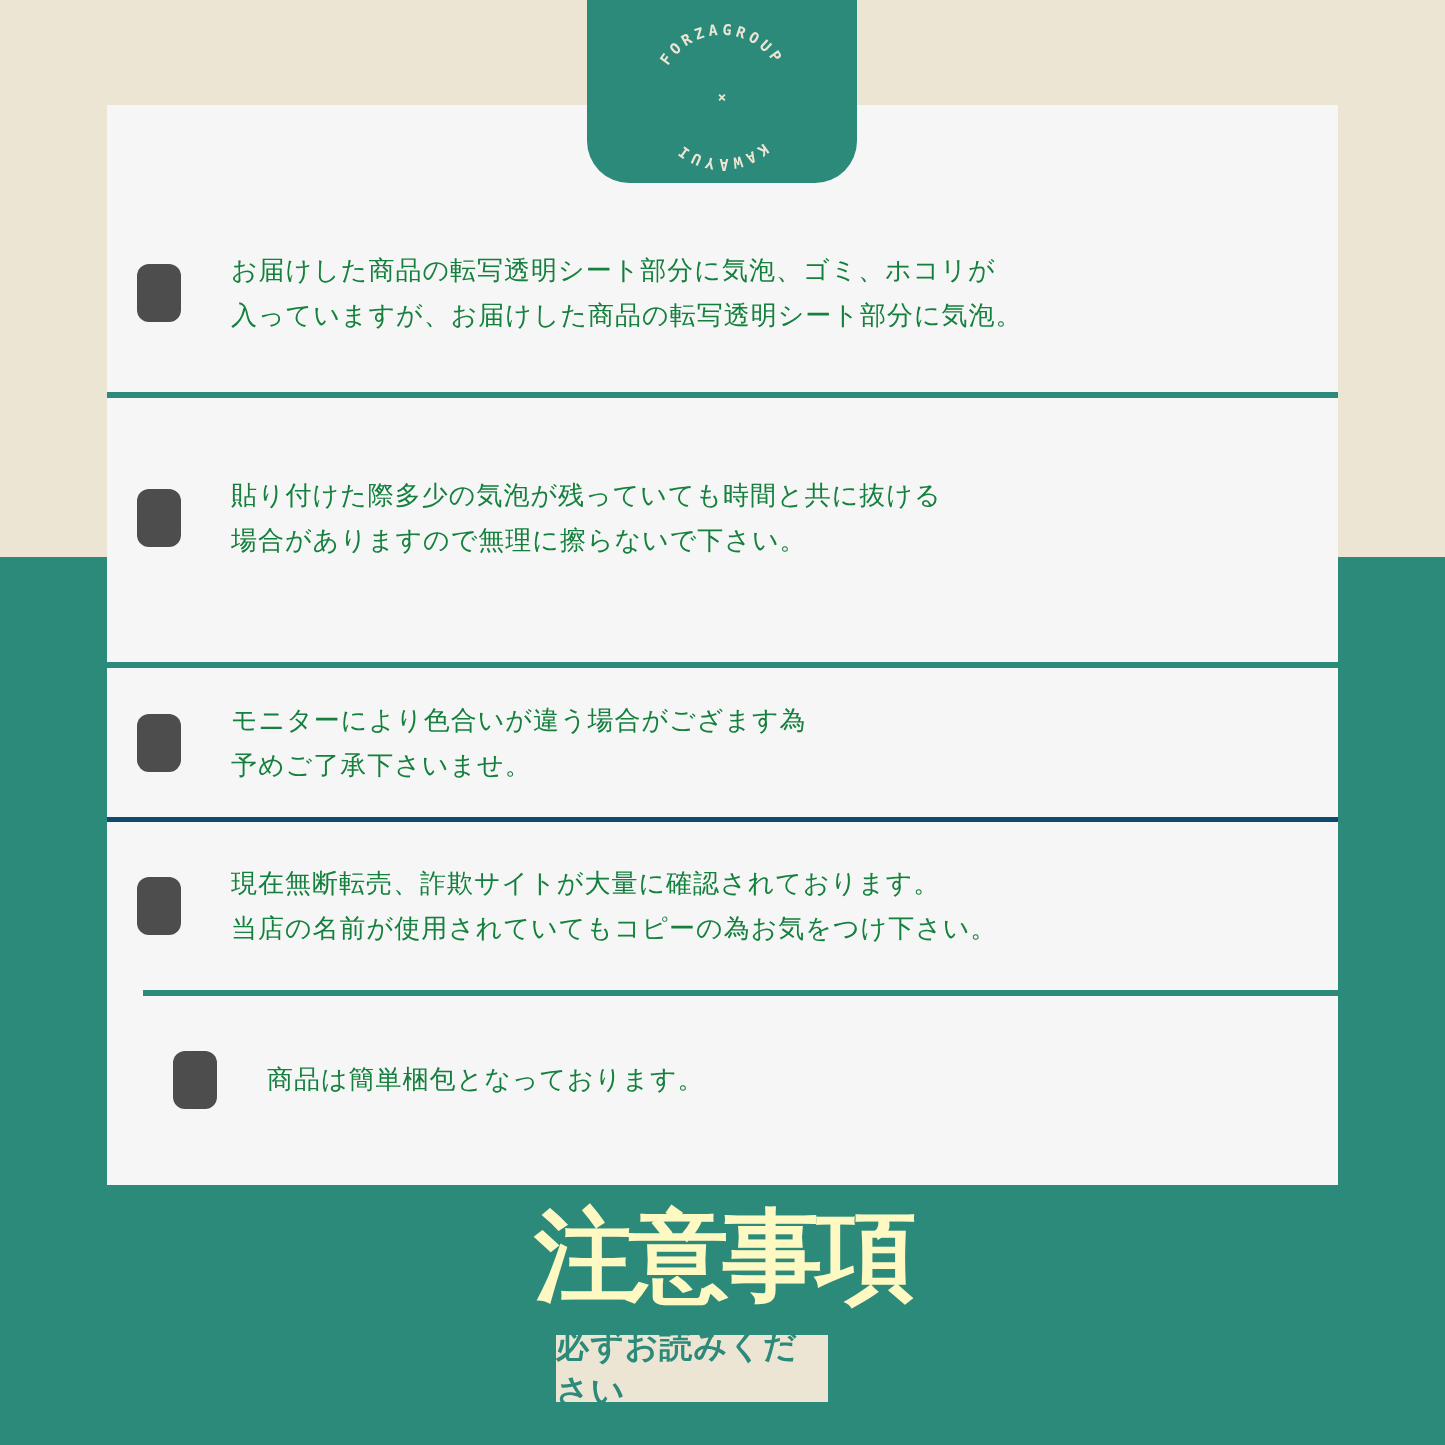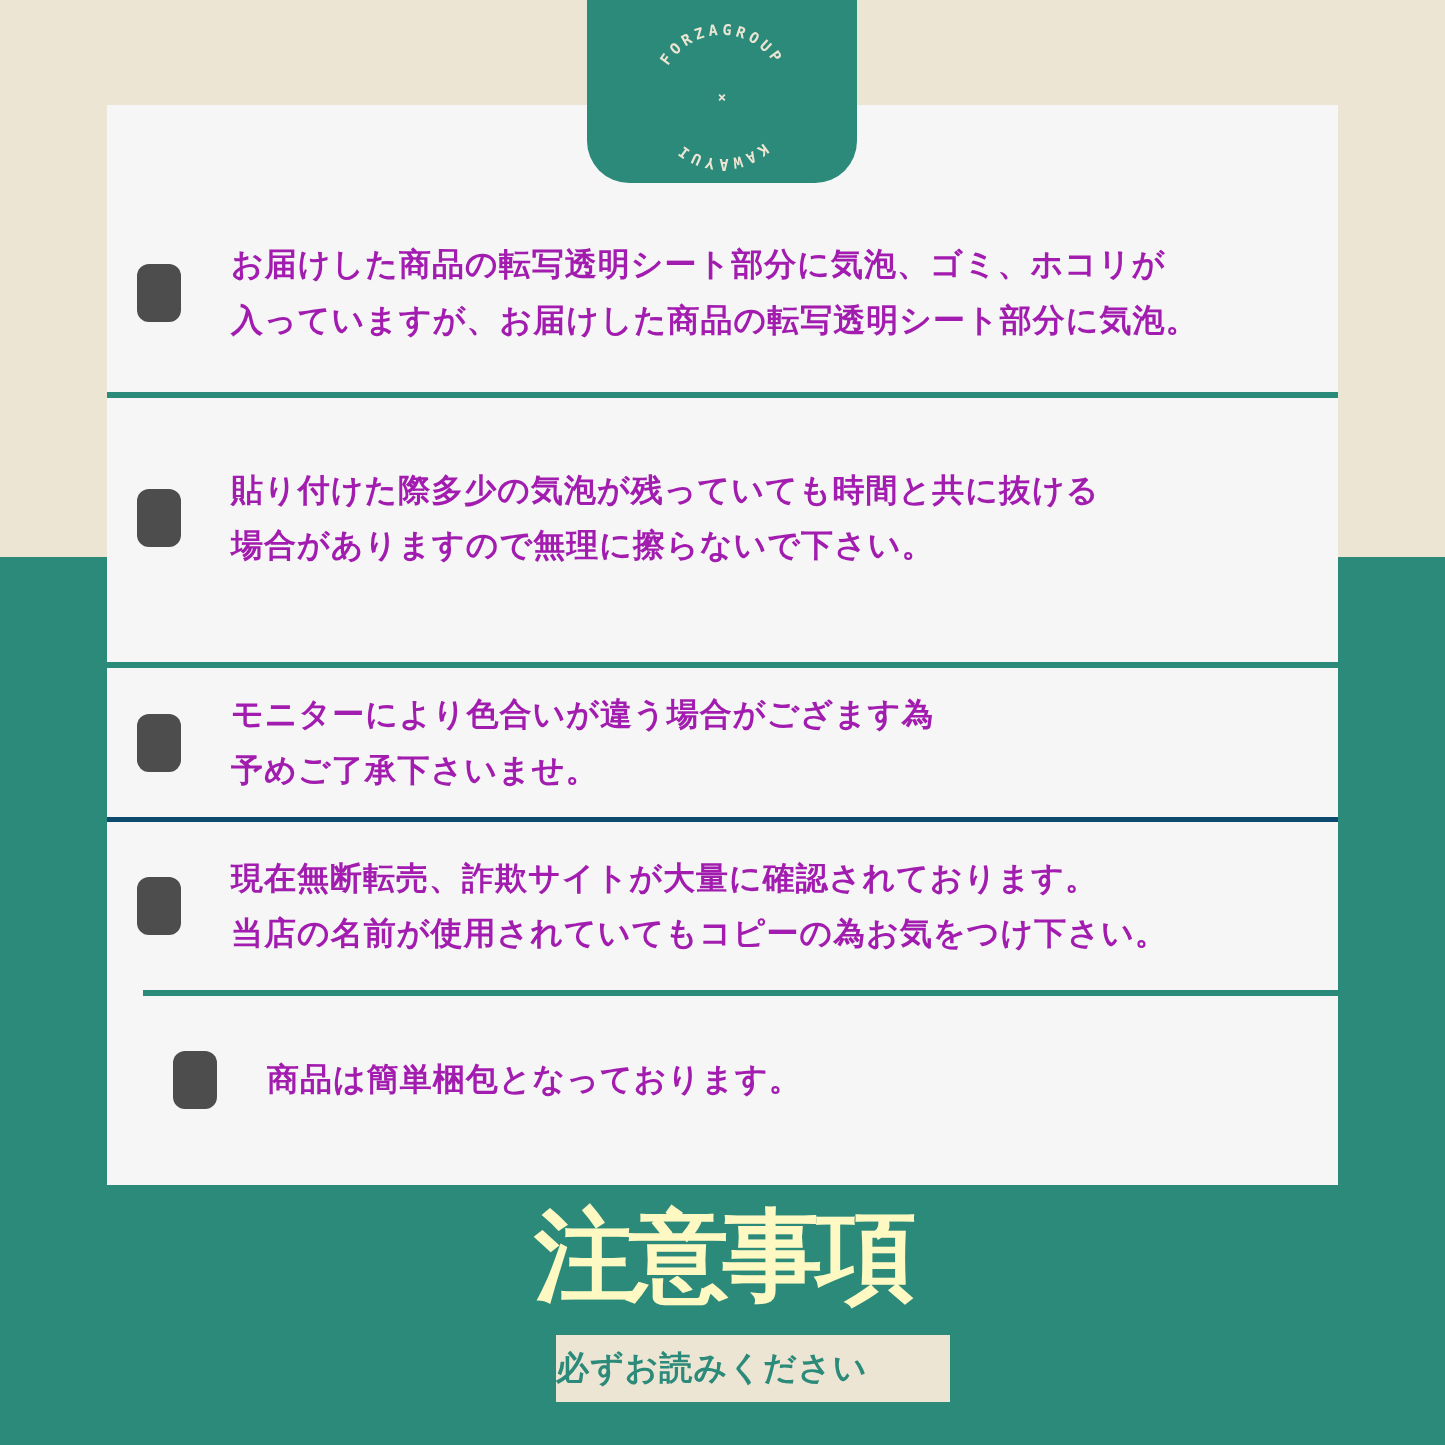--- a/index.html
+++ b/index.html
@@ -32,23 +32,23 @@
   .notice-row:nth-child(3) { height: 155px; border-top: 6px solid #2B8A79; margin-top: 24px; }
   .notice-row:nth-child(4) { height: 173px; border-top: 5px solid #0c4a6e; }
   .notice-row:nth-child(5) { height: 173px; border-top: 6px solid #2B8A79; margin-left: 36px; }
   .checkbox {
     flex-shrink: 0;
     width: 44px; height: 58px;
     background: #4D4D4D;
     border-radius: 12px;
   }
   .notice-text {
-    color: #a21caf;
-    font-size: 32px;
-    font-weight: bold;
+    color: #15803d;
+    font-size: 26px;
+    font-weight: normal;
     line-height: 1.72;
     letter-spacing: 1px;
   }
   .badge {
     position: absolute; left: 587px; top: 0; width: 270px; height: 183px;
     background: #2B8A79;
     border-radius: 0 0 42px 42px;
   }
   .badge svg { display: block; width: 270px; height: 183px; }
   .logo-ring {
@@ -68,23 +68,23 @@
     position: absolute; left: 0; top: 1198px; width: 1445px;
     text-align: center;
     color: #fef9c3;
     font-size: 100px;
     font-weight: bold;
     letter-spacing: -6px;
     line-height: 1.15;
   }
   .footer-button {
     position: absolute; left: 556px; top: 1335px;
-    width: 394px; height: 67px;
+    width: 272px; height: 67px;
     background: #EDE5D4;
-    display: flex; align-items: center; 
+    display: flex; align-items: center; justify-content: center;
     border: none;
   }
   .footer-button span {
     color: #2B8A79;
     font-size: 33px;
     font-weight: bold;
     letter-spacing: 1px;
   }
 </style>
 </head>

